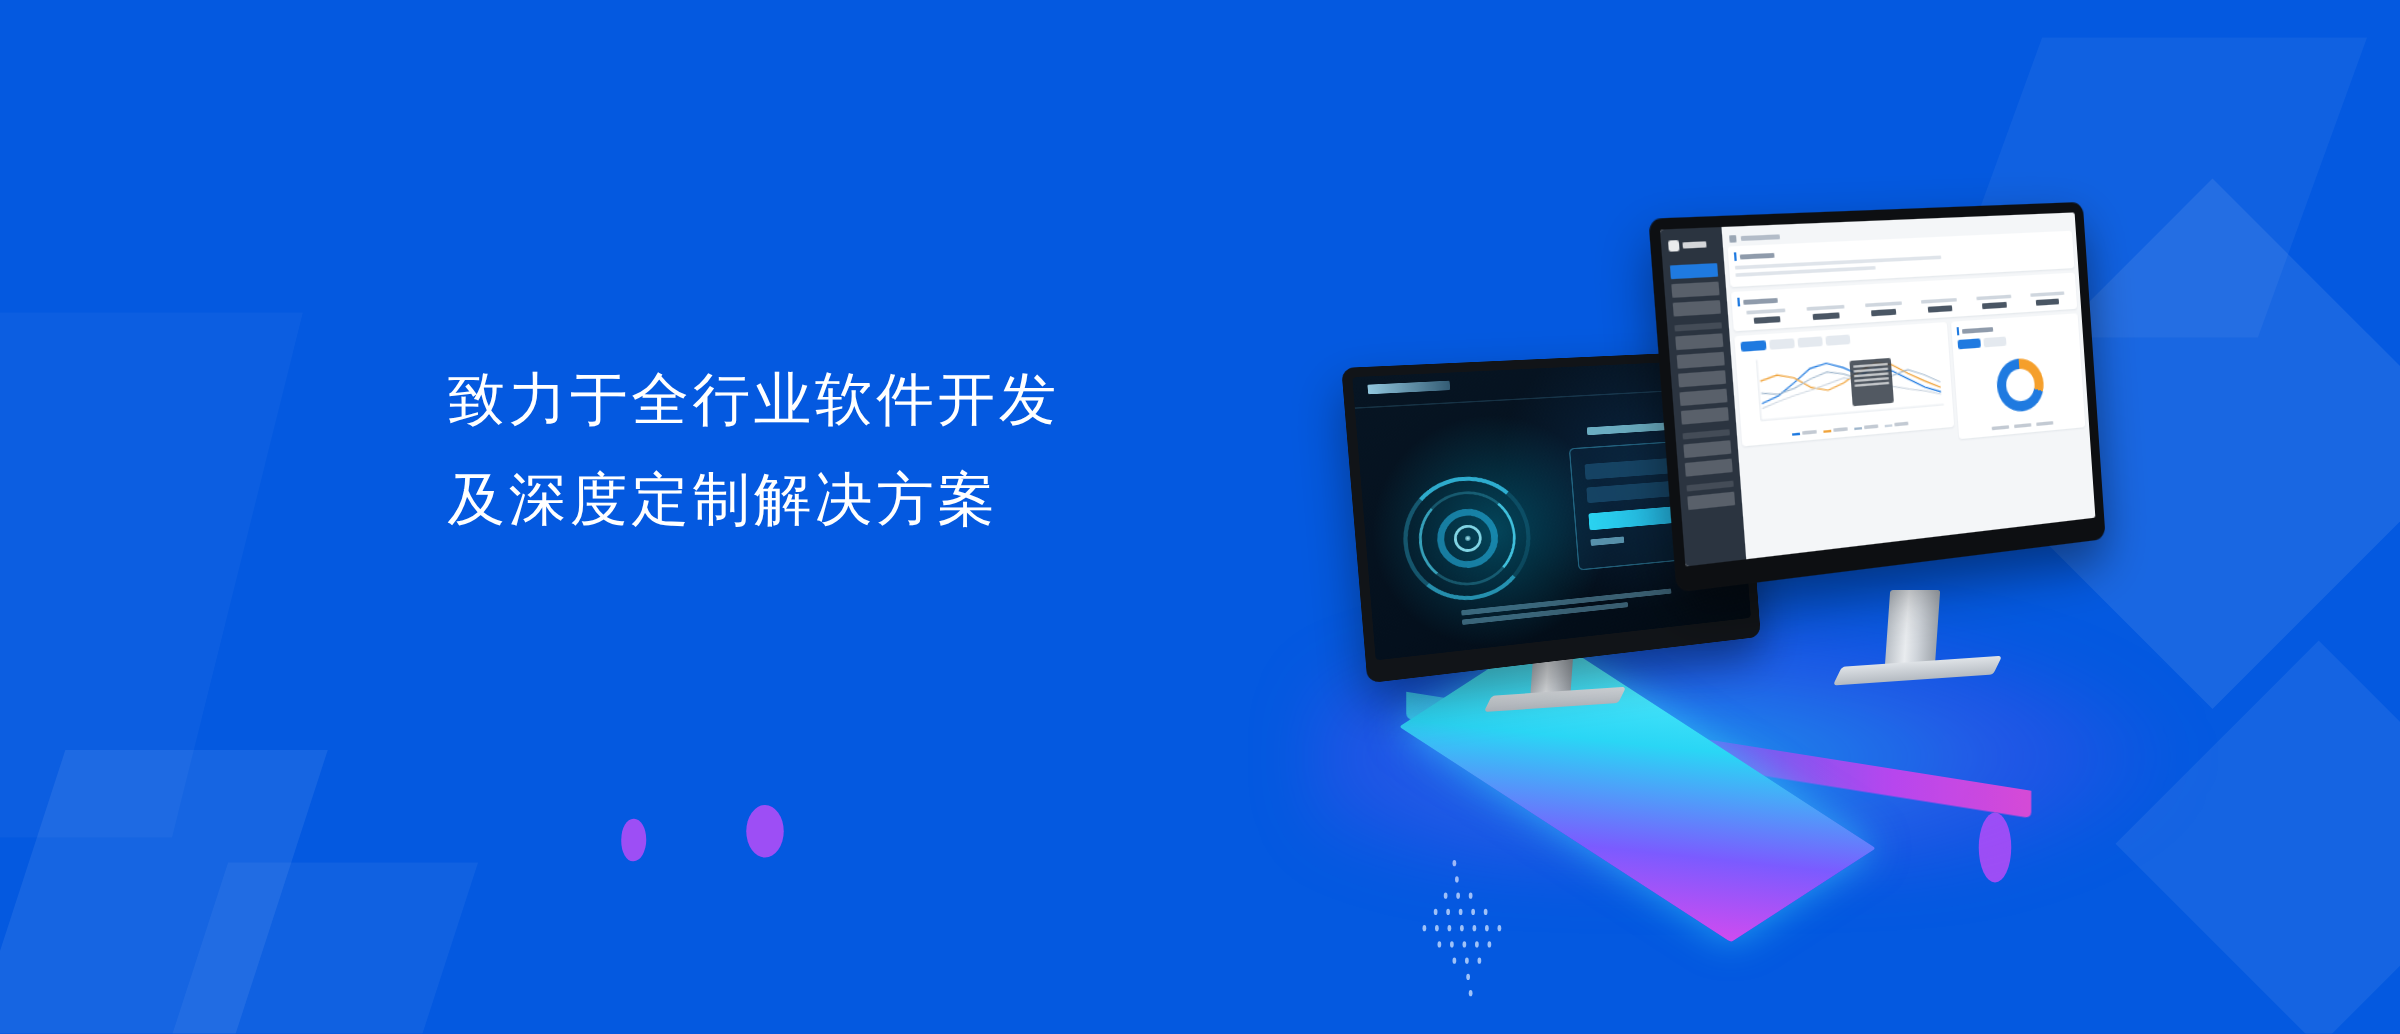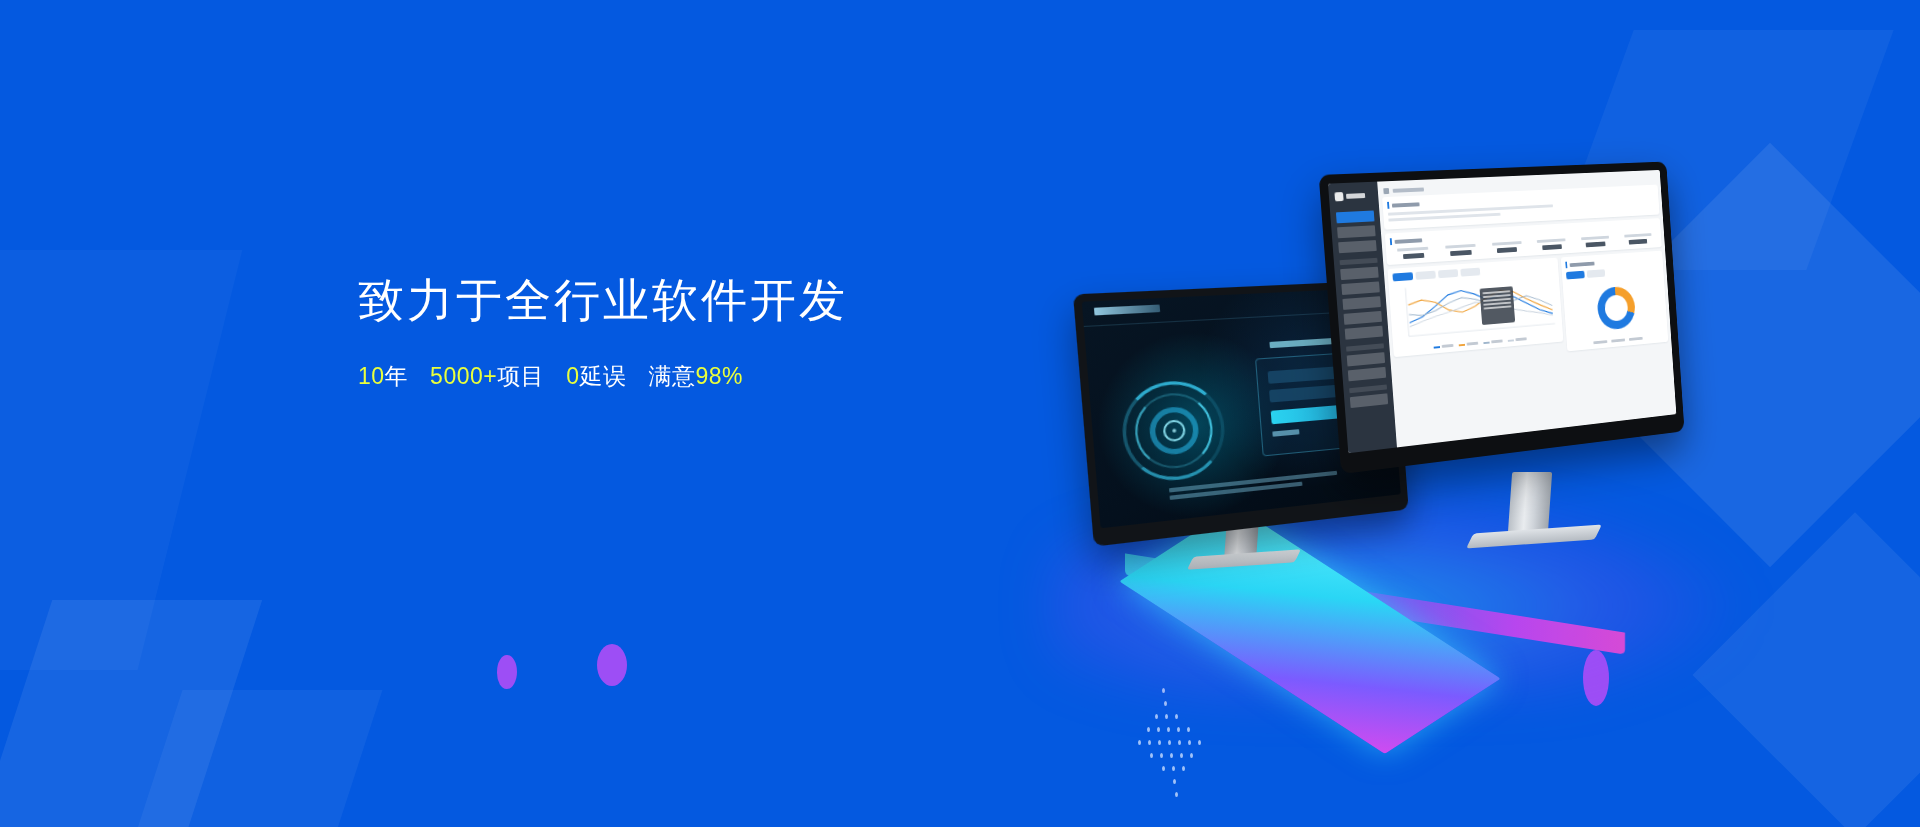--- a/index.html
+++ b/index.html
@@ -40,21 +40,21 @@
 
   .dotgrid{position:absolute;left:1132px;top:688px;width:70px;height:120px;opacity:.9;}
   .dotgrid span{position:absolute;width:3px;height:5px;border-radius:50%;background:#cfe2ff;opacity:.85;}
 
   
   .copy{position:absolute;left:358px;top:270px;width:760px;}
   .headline{
     color:#ffffff;font-size:46px;line-height:1.33;font-weight:400;
     letter-spacing:3px;white-space:nowrap;
   }
-  .headline .ln{display:block;}
+  .headline .ln{display:block;margin-top:19px;}
   .stats{
     margin-top:30px;font-size:23px;letter-spacing:.5px;color:#ffffff;
     white-space:nowrap;font-weight:400;
   }
   .stats .num{color:#eaff3c;}
   .stats .gap{display:inline-block;width:22px;}
   .bigtitle{
     position:absolute;left:358px;top:555px;
     color:#ffffff;font-size:64px;font-weight:700;letter-spacing:4px;
     white-space:nowrap;text-shadow:0 2px 10px rgba(0,0,0,.18);
@@ -468,20 +468,18 @@
           </div>
         </div>
       </div>
     </div>
 
   </div>
 
   <div class="copy">
     <div class="headline">
       <span class="ln">致力于全行业软件开发</span>
-    </div>
-    <div class="stats">
-      <span class="num">10</span><span>年</span><span class="gap"></span><span class="num">5000+</span><span>项目</span><span class="gap"></span><span class="num">0</span><span>延误</span><span class="gap"></span><span>满意</span><span class="num">98%</span>
+      <span class="ln">及深度定制解决方案</span>
     </div>
   </div>
 
 
 </div>
 
 </body></html>

